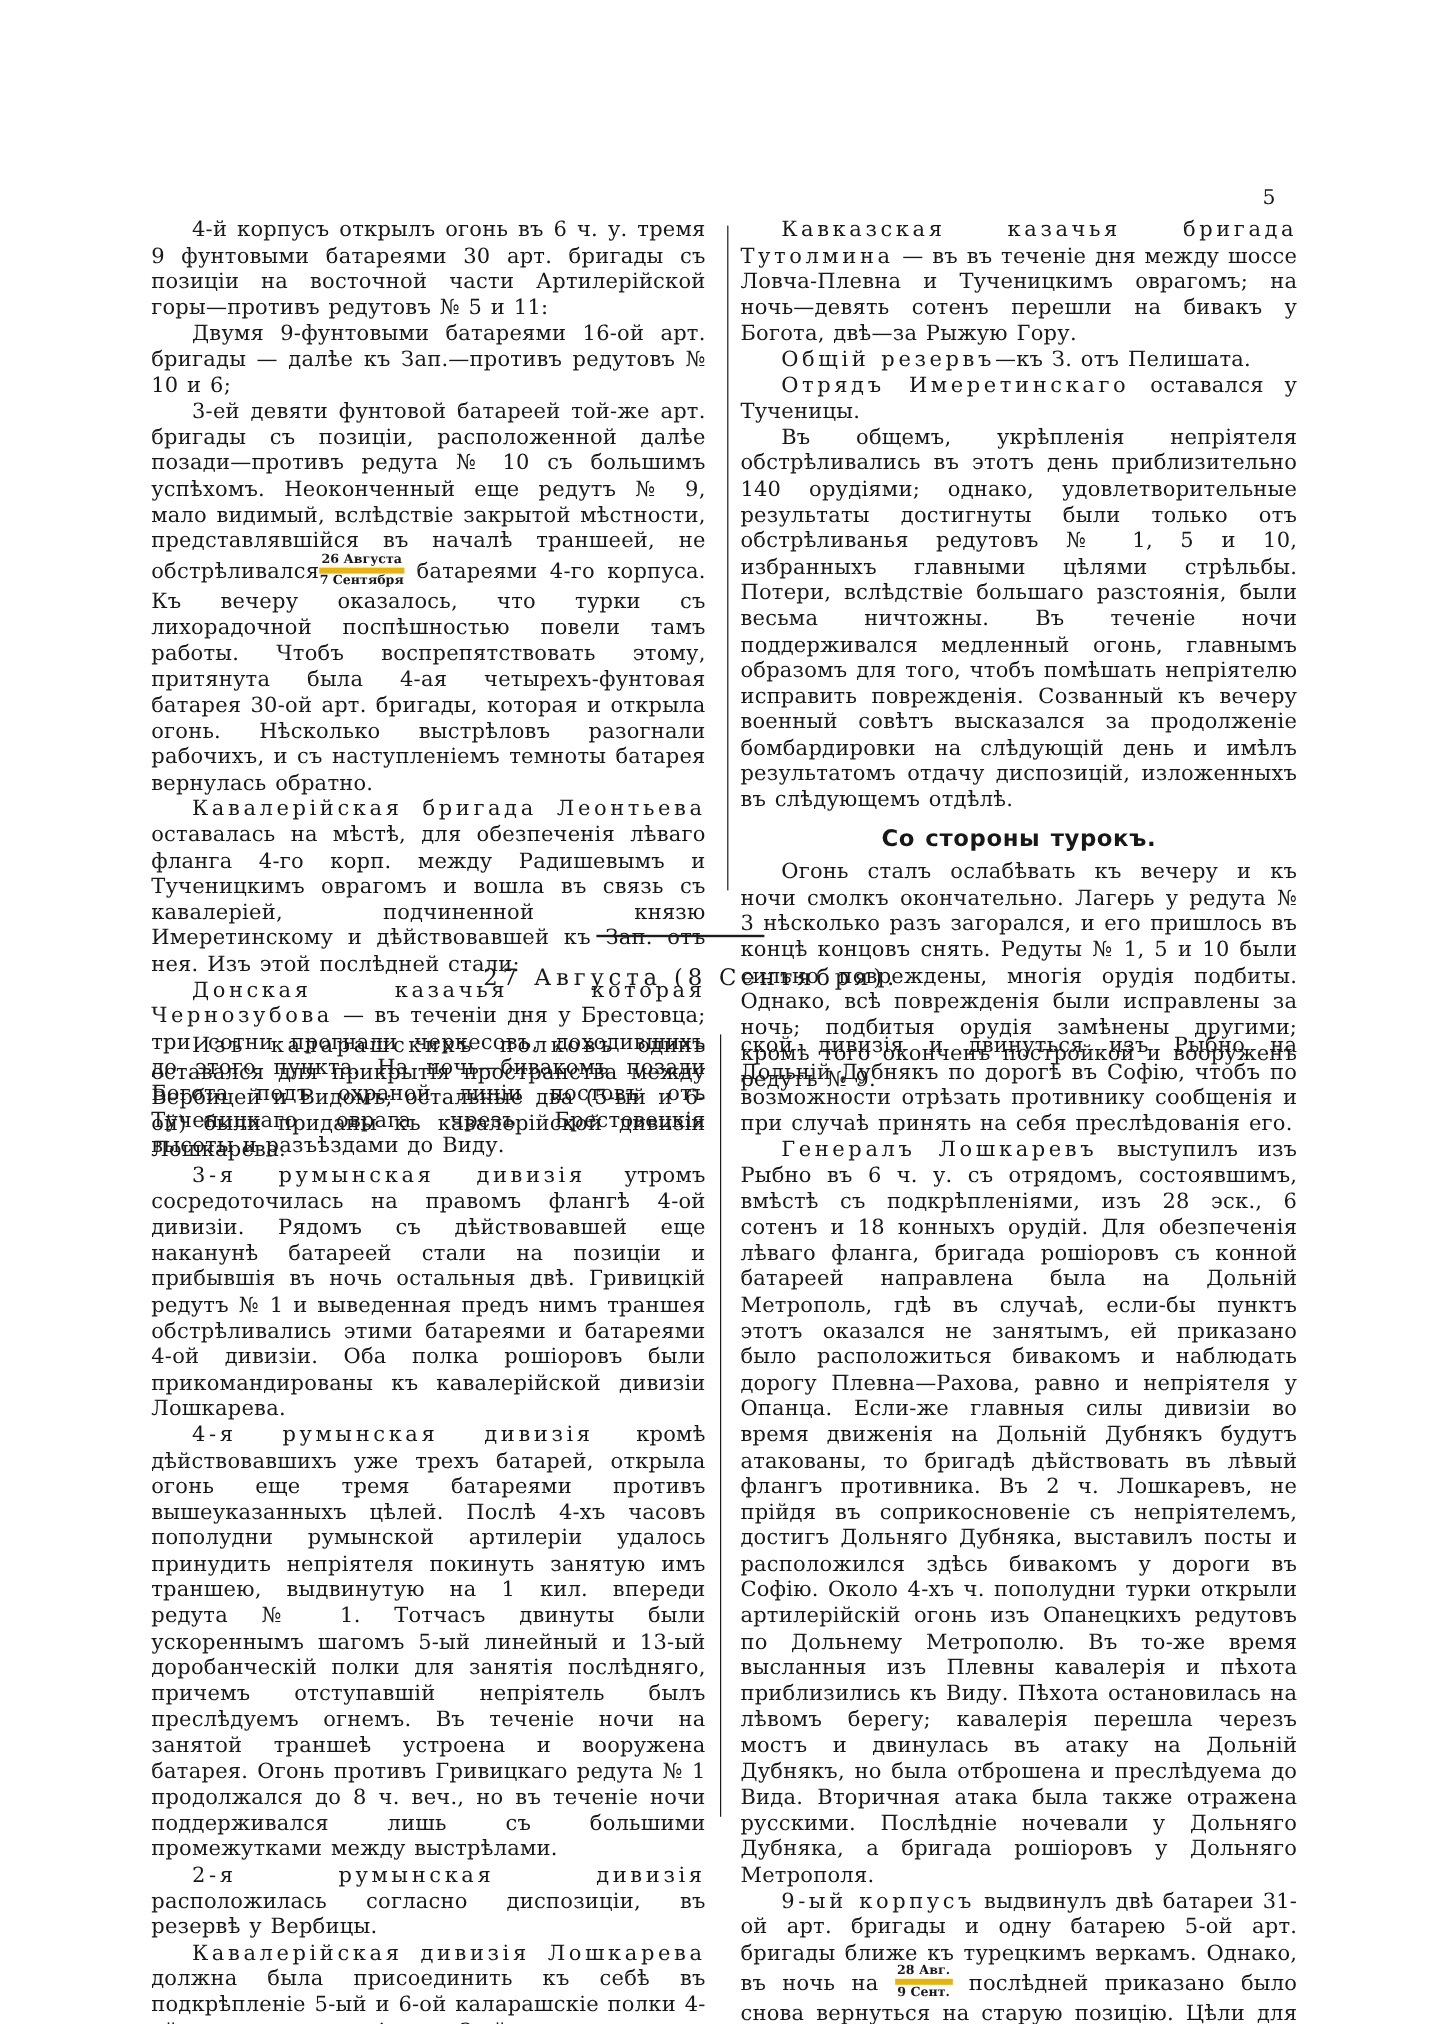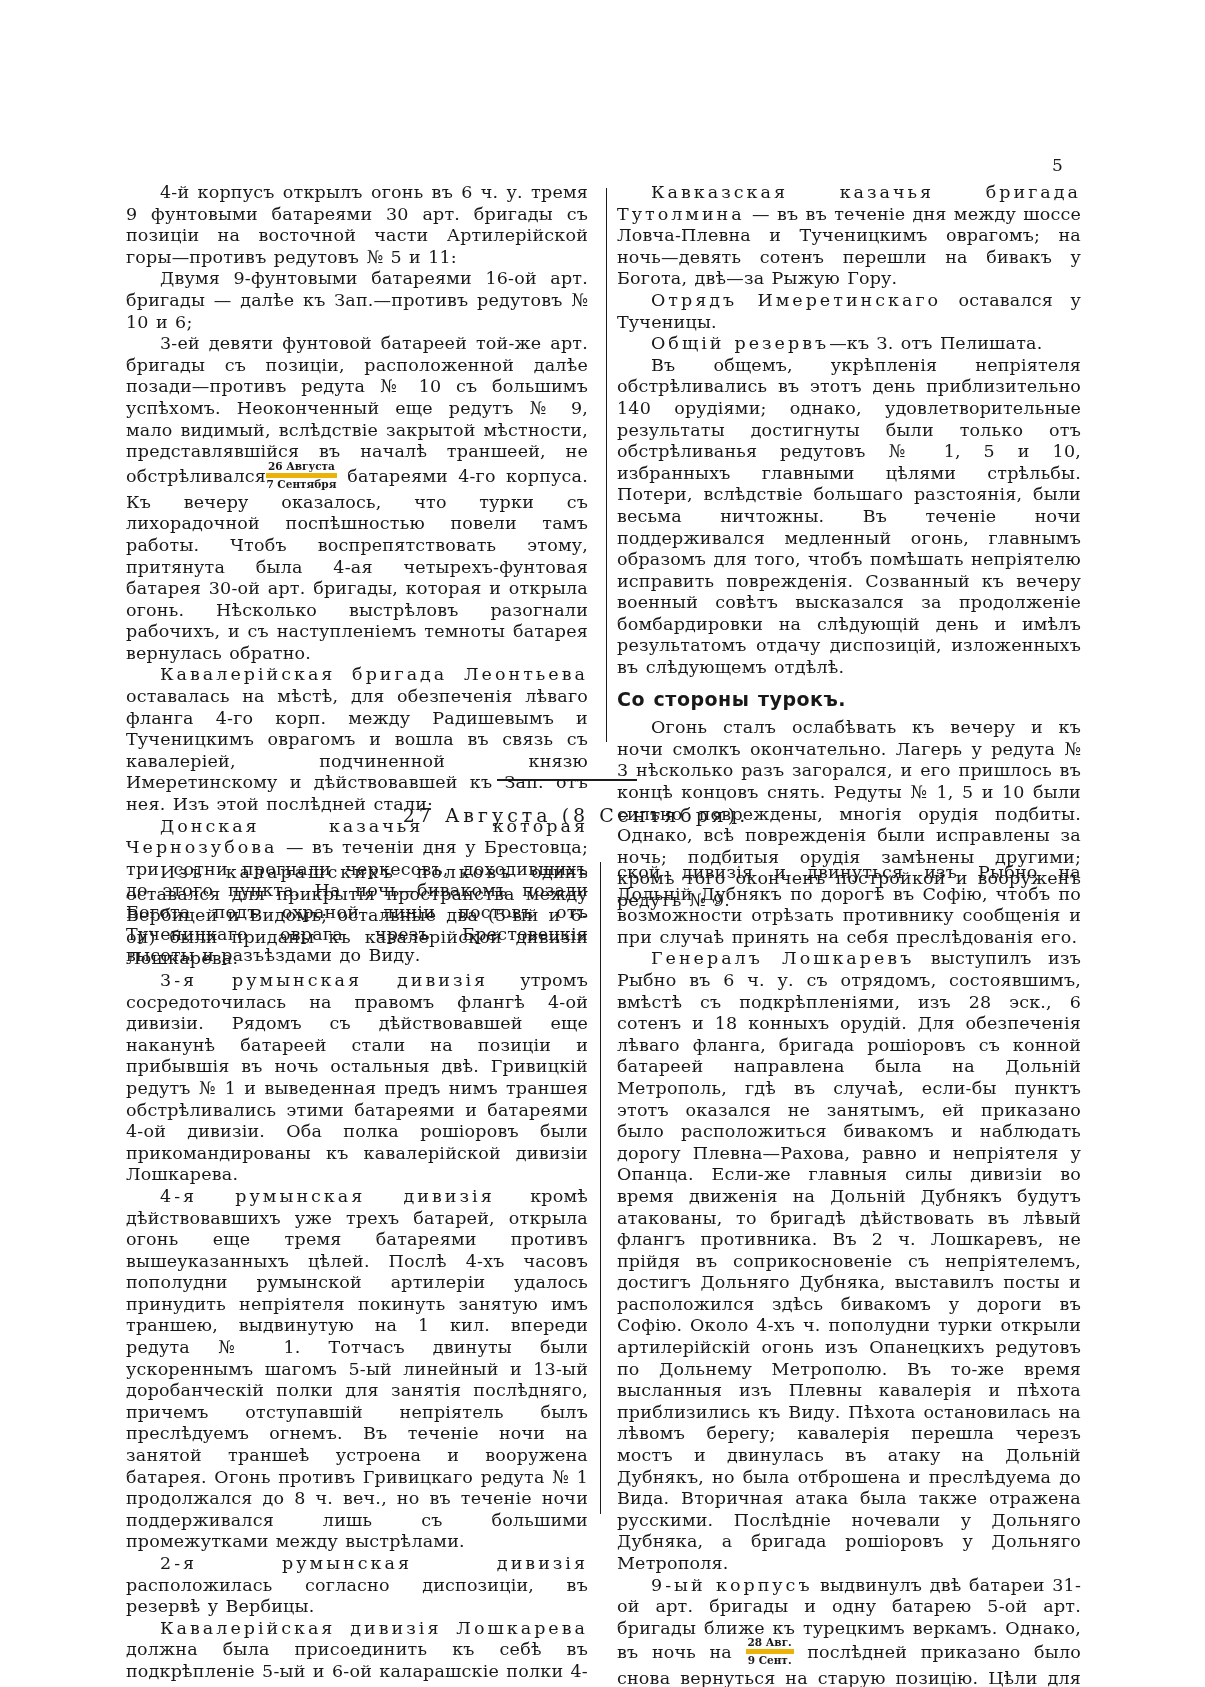--- a/index.html
+++ b/index.html
@@ -27,21 +27,21 @@
   #top-right   { left:617px; top:182px; width:464px; }
   #bottom-left { left:126px; top:862px; width:462px; }
   #bottom-right{ left:617px; top:862px; width:464px; }
   .col p { margin:0; text-indent:34px; }
   .col p.cont { text-indent:0; }
   .sp { letter-spacing:3px; }
   .subhead {
     font-family:"DejaVu Sans","Liberation Sans",sans-serif;
     font-weight:bold;
     font-size:19px;
-    text-align:left;
+    text-align:center;
     text-indent:0;
     letter-spacing:0.5px;
   }
   #turk-head { margin:10px 0 7px 0; }
   #west-head { margin:2px 0 17px 0; }
   .date-heading {
     position:absolute; top:804px; left:100px; width:952px;
     text-align:center;
     font-size:19px;
     letter-spacing:4px;
@@ -81,22 +81,22 @@
   <div class="col" id="top-left">
     <p>4-й корпусъ открылъ огонь въ 6 ч. у. тремя 9 фунтовыми батареями 30 арт. бригады съ позиціи на восточной части Артилерійской горы—противъ редутовъ № 5 и 11:</p>
     <p>Двумя 9-фунтовыми батареями 16-ой арт. бригады — далѣе къ Зап.—противъ редутовъ № 10 и 6;</p>
     <p><span>3-ей девяти фунтовой батареей той-же арт. бригады съ позиціи, расположенной далѣе позади—противъ редута № 10 съ большимъ успѣхомъ. Неоконченный еще редутъ № 9, мало видимый, вслѣдствіе закрытой мѣстности, представлявшійся въ началѣ траншеей, не обстрѣливался</span><span class="frac"><span class="frac-top">26 Августа</span><span class="frac-bot">7 Сентября</span></span><span> батареями 4-го корпуса. Къ вечеру оказалось, что турки съ лихорадочной поспѣшностью повели тамъ работы. Чтобъ воспрепятствовать этому, притянута была 4-ая четырехъ-фунтовая батарея 30-ой арт. бригады, которая и открыла огонь. Нѣсколько выстрѣловъ разогнали рабочихъ, и съ наступленіемъ темноты батарея вернулась обратно.</span></p>
     <p><span class="sp">Кавалерійская бригада Леонтьева</span><span> оставалась на мѣстѣ, для обезпеченія лѣваго фланга 4-го корп. между Радишевымъ и Тученицкимъ оврагомъ и вошла въ связь съ кавалеріей, подчиненной князю Имеретинскому и дѣйствовавшей къ Зап. отъ нея. Изъ этой послѣдней стали:</span></p>
     <p><span class="sp">Донская казачья которая Чернозубова</span><span> — въ теченіи дня у Брестовца; три сотни прогнали черкесовъ, доходившихъ до этого пункта. На ночь—бивакомъ позади Богота подъ охраной линіи постовъ отъ Тученицкаго оврага чрезъ Брестовецкія высоты и разъѣздами до Виду.</span></p>
   </div>
 
   <div class="col" id="top-right">
     <p><span class="sp">Кавказская казачья бригада Тутолмина</span><span> — въ въ теченіе дня между шоссе Ловча-Плевна и Тученицкимъ оврагомъ; на ночь—девять сотенъ перешли на бивакъ у Богота, двѣ—за Рыжую Гору.</span></p>
+    <p><span class="sp">Общій резервъ</span><span>—къ З. отъ Пелишата.</span></p>
     <p><span class="sp">Отрядъ Имеретинскаго</span><span> оставался у Тученицы.</span></p>
-    <p><span class="sp">Общій резервъ</span><span>—къ З. отъ Пелишата.</span></p>
     <p>Въ общемъ, укрѣпленія непріятеля обстрѣливались въ этотъ день приблизительно 140 орудіями; однако, удовлетворительные результаты достигнуты были только отъ обстрѣливанья редутовъ № 1, 5 и 10, избранныхъ главными цѣлями стрѣльбы. Потери, вслѣдствіе большаго разстоянія, были весьма ничтожны. Въ теченіе ночи поддерживался медленный огонь, главнымъ образомъ для того, чтобъ помѣшать непріятелю исправить поврежденія. Созванный къ вечеру военный совѣтъ высказался за продолженіе бомбардировки на слѣдующій день и имѣлъ результатомъ отдачу диспозицій, изложенныхъ въ слѣдующемъ отдѣлѣ.</p>
     <div class="subhead" id="turk-head">Со стороны турокъ.</div>
     <p>Огонь сталъ ослабѣвать къ вечеру и къ ночи смолкъ окончательно. Лагерь у редута № 3 нѣсколько разъ загорался, и его пришлось въ концѣ концовъ снять. Редуты № 1, 5 и 10 были сильно повреждены, многія орудія подбиты. Однако, всѣ поврежденія были исправлены за ночь; подбитыя орудія замѣнены другими; кромѣ того оконченъ постройкой и вооруженъ редутъ № 9.</p>
   </div>
 
   <div class="center-rule"></div>
   <div class="date-heading">27 Августа (8 Сентября).</div>
 
   <div class="vrule" id="vrule-bottom"></div>
 

